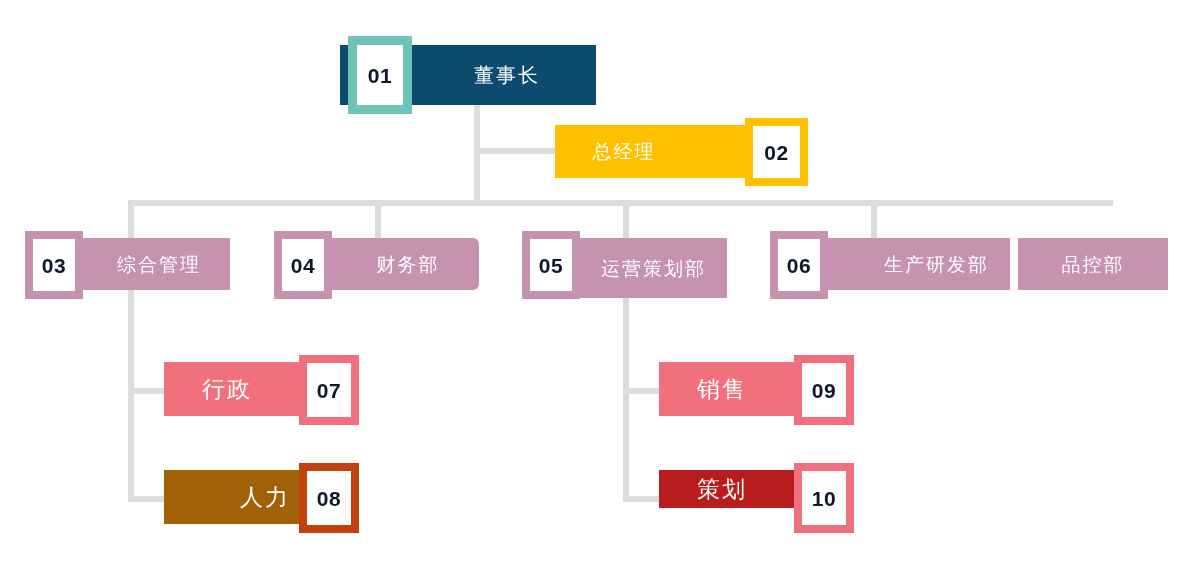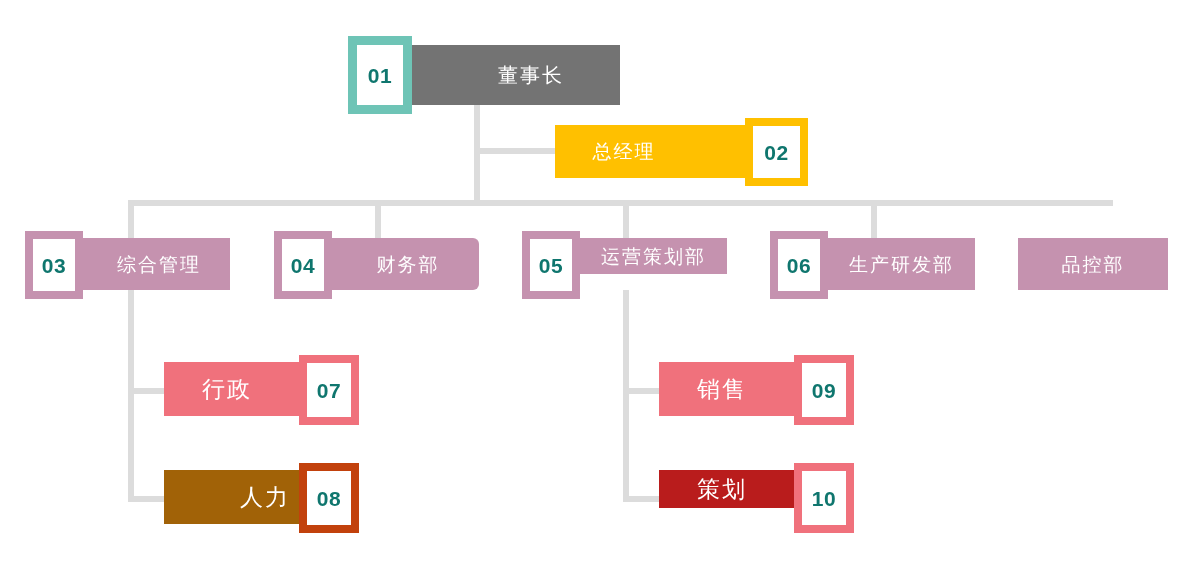--- a/index.html
+++ b/index.html
@@ -46,21 +46,21 @@
   }
   .badge {
     position: absolute;
     box-sizing: border-box;
     background: #ffffff;
     display: flex;
     align-items: center;
     justify-content: center;
   }
   .badge-num {
-    color: #0f766e;
+    color: #0f172a;
     font-size: 21px;
     font-weight: bold;
     letter-spacing: 0.5px;
     line-height: 1;
   }
 
   
   .lvl1 .node-label { font-size: 20px; }
   .lvl2 .node-label { font-size: 19px; }
   .lvl3 .node-label { font-size: 19px; }
@@ -84,21 +84,21 @@
 
   <div class="conn" style="left:128px; top:290px; width:6px; height:212px;"></div>
   <div class="conn" style="left:128px; top:388px; width:40px; height:6px;"></div>
   <div class="conn" style="left:128px; top:496px; width:40px; height:6px;"></div>
 
   <div class="conn" style="left:623px; top:290px; width:6px; height:212px;"></div>
   <div class="conn" style="left:623px; top:388px; width:40px; height:6px;"></div>
   <div class="conn" style="left:623px; top:496px; width:40px; height:6px;"></div>
 
   <div class="node lvl1">
-    <div class="node-bar" style="left:364px; top:45px; width:256px; height:60px; background:#737373;">
+    <div class="node-bar" style="left:340px; top:45px; width:256px; height:60px; background:#0c4a6e;">
       <span class="node-label" style="margin-left:78px;">董事长</span>
     </div>
     <div class="badge" style="left:348px; top:36px; width:64px; height:78px; border:9px solid #6ec4b6;">
       <span class="badge-num">01</span>
     </div>
   </div>
 
   <div class="node lvl2">
     <div class="node-bar" style="left:555px; top:125px; width:236px; height:53px; background:#ffc000;">
       <span class="node-label" style="margin-right:98px;">总经理</span>
@@ -120,30 +120,30 @@
   <div class="node lvl3">
     <div class="node-bar" style="left:274px; top:238px; width:205px; height:52px; background:#c592af;border-radius:6px;">
       <span class="node-label" style="margin-left:63px;">财务部</span>
     </div>
     <div class="badge" style="left:274px; top:231px; width:58px; height:68px; border:8px solid #c592af;">
       <span class="badge-num">04</span>
     </div>
   </div>
 
   <div class="node lvl3">
-    <div class="node-bar" style="left:522px; top:238px; width:205px; height:36px; background:#c592af;">
+    <div class="node-bar" style="left:522px; top:238px; width:205px; height:60px; background:#c592af;">
       <span class="node-label" style="margin-left:58px;">运营策划部</span>
     </div>
     <div class="badge" style="left:522px; top:231px; width:58px; height:68px; border:8px solid #c592af;">
       <span class="badge-num">05</span>
     </div>
   </div>
 
   <div class="node lvl3">
-    <div class="node-bar" style="left:770px; top:238px; width:205px; height:52px; background:#c592af;">
+    <div class="node-bar" style="left:805px; top:238px; width:205px; height:52px; background:#c592af;">
       <span class="node-label" style="margin-left:58px;">生产研发部</span>
     </div>
     <div class="badge" style="left:770px; top:231px; width:58px; height:68px; border:8px solid #c592af;">
       <span class="badge-num">06</span>
     </div>
   </div>
 
   <div class="node lvl3">
     <div class="node-bar" style="left:1018px; top:238px; width:150px; height:52px; background:#c592af;">
       <span class="node-label">品控部</span>

